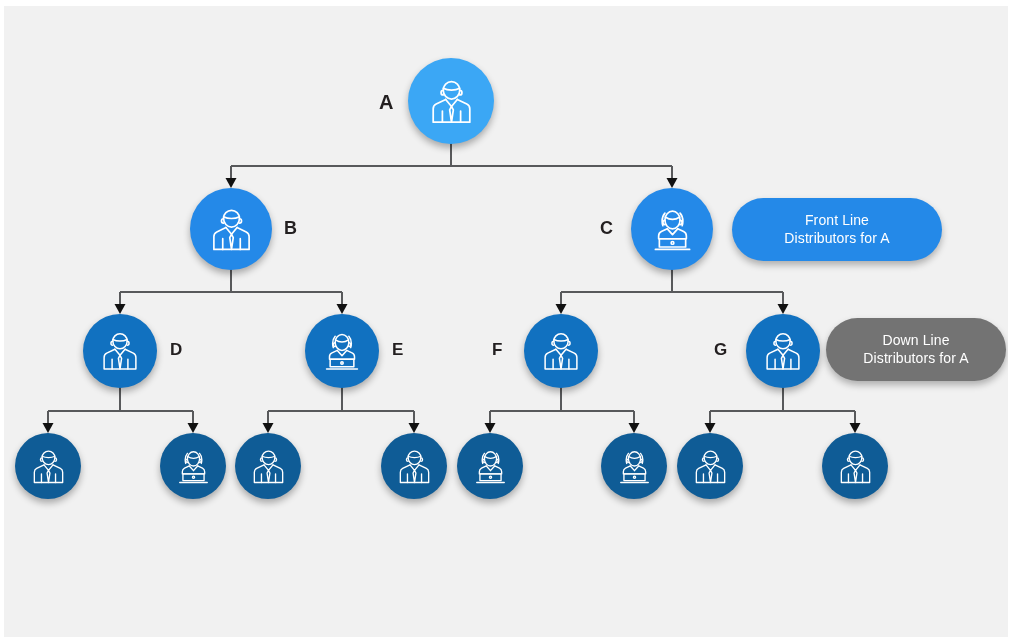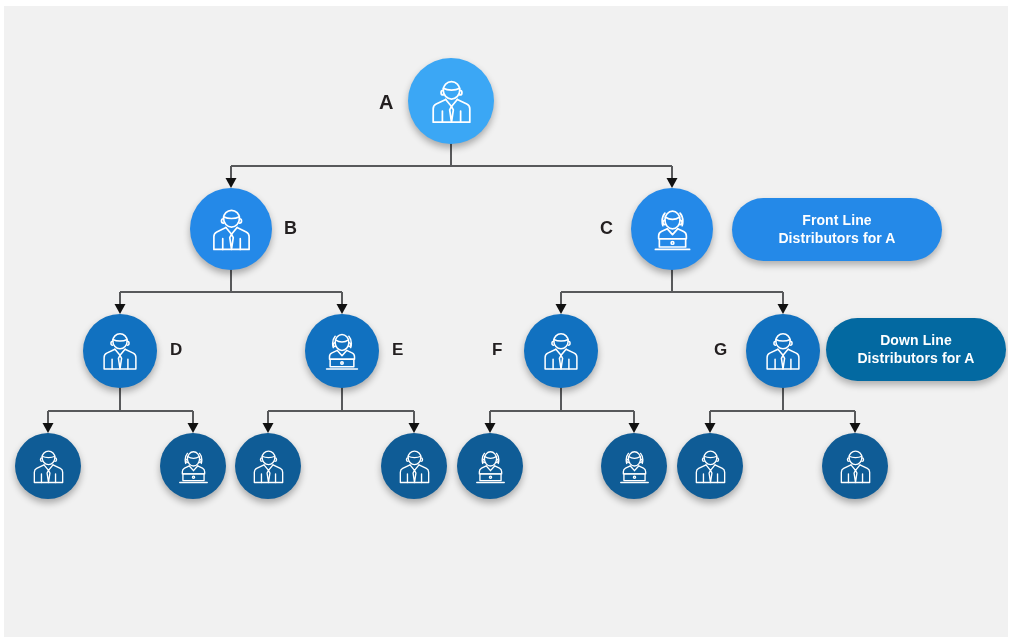--- a/index.html
+++ b/index.html
@@ -52,21 +52,21 @@
     font-weight: bold;
     color: #231f20;
     white-space: nowrap;
     line-height: 1;
   }
 
   .badge {
     position: absolute;
     border-radius: 999px;
     color: #ffffff;
-    font-weight: bold;
+    font-weight: normal;
     text-align: center;
     display: flex;
     align-items: center;
     justify-content: center;
     box-shadow: 0 4px 7px rgba(0,0,0,0.28);
     box-sizing: border-box;
     line-height: 1.22;
     letter-spacing: 0.1px;
   }
 </style>
@@ -350,20 +350,20 @@
     <path d="M21 43.5V57M43 43.5V57"></path>
   </svg>
         </span>
       </div>
       <div class="badge" style="left: 728px; top: 192px; width: 210px; height: 63px; background: rgb(36, 137, 232); font-size: 14px;">
         <div>
           <div>Front Line</div>
           <div>Distributors for A</div>
         </div>
       </div>
-      <div class="badge" style="left: 822px; top: 312px; width: 180px; height: 63px; background: #0369a1; font-size: 14px;">
+      <div class="badge" style="left: 822px; top: 312px; width: 180px; height: 63px; background: #737373; font-size: 14px;">
         <div>
           <div>Down Line</div>
           <div>Distributors for A</div>
         </div>
       </div>
     </div>
 </div>
 
 </body></html>

